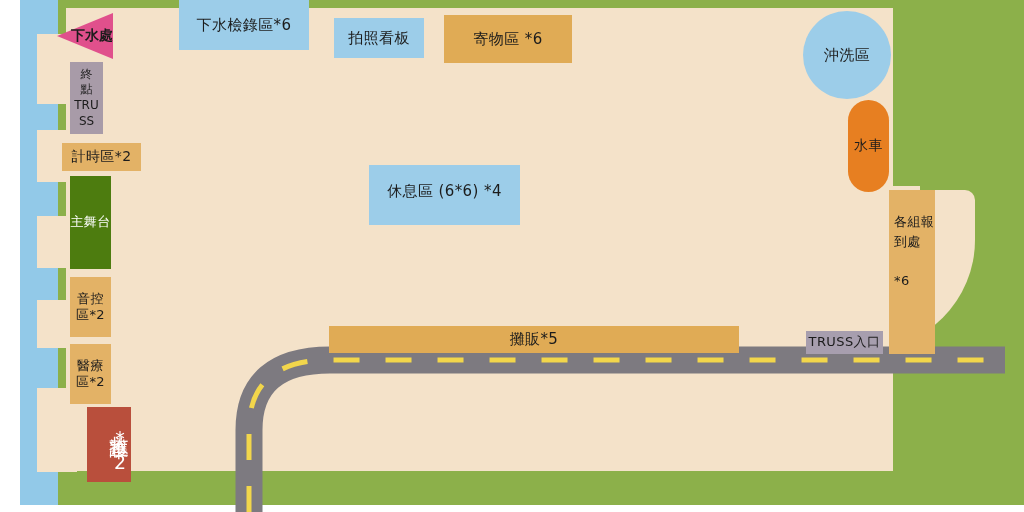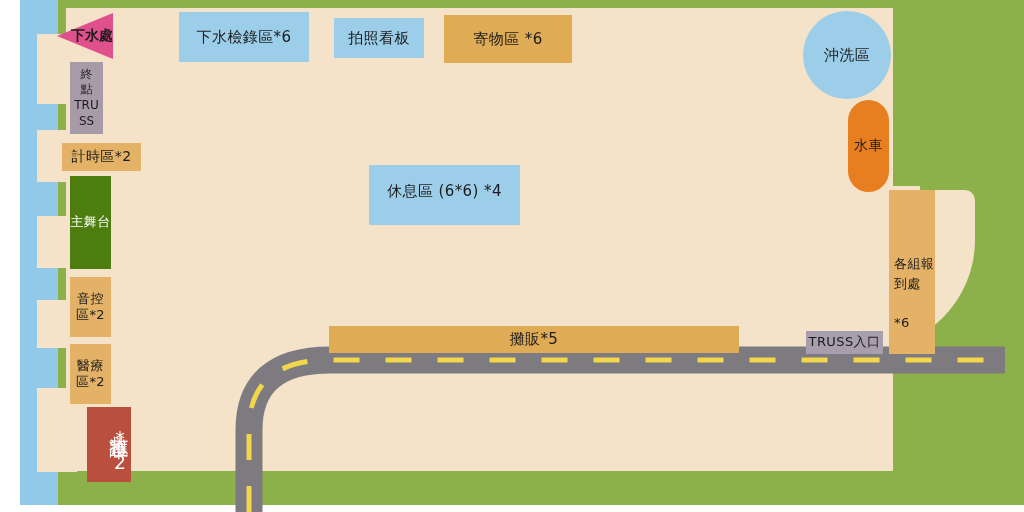--- a/index.html
+++ b/index.html
@@ -110,36 +110,36 @@
   <div class="box c-teal mid" style="left:70px;top:176px;width:41px;height:93px;font-size:13px;color:#ffffff;">主舞台</div>
 
   <div class="box c-tan2 mid" style="left:70px;top:277px;width:41px;height:60px;font-size:13px;">音控
 區*2</div>
 
   <div class="box c-tan2 mid" style="left:70px;top:344px;width:41px;height:60px;font-size:13px;">醫療
 區*2</div>
 
   <div class="box c-red vert white-txt" style="left:87px;top:407px;width:44px;height:75px;">救護車*2</div>
 
-  <div class="box c-blue mid" style="left:179px;top:12px;width:130px;height:50px;">下水檢錄區*6</div>
+  <div class="box c-blue mid" style="left:179px;top:0;width:130px;height:50px;">下水檢錄區*6</div>
 
   <div class="box c-blue mid" style="left:334px;top:18px;width:90px;height:40px;">拍照看板</div>
 
   <div class="box c-tan mid" style="left:444px;top:15px;width:128px;height:48px;">寄物區 *6</div>
 
 
 
   <div class="box c-blue circle mid" style="left:803px;top:11px;width:88px;height:88px;">沖洗區</div>
 
   <div class="box c-orange stadium mid" style="left:848px;top:100px;width:41px;height:92px;font-size:14px;">水車</div>
 
   <div class="box c-blue top" style="left:369px;top:165px;width:151px;height:60px;padding-top:17px;font-size:15px;">休息區 (6*6) *4</div>
 
   <div class="box c-tan mid" style="left:329px;top:326px;width:410px;height:27px;">攤販*5</div>
 
   <div class="box c-gray mid" style="left:806px;top:331px;width:77px;height:23px;font-size:13px;">TRUSS入口</div>
 
-  <div class="box c-tan2 top" style="left:889px;top:190px;width:46px;height:164px;padding-top:64px;font-size:13px;line-height:1.5;text-align:left;justify-content:flex-start;padding-left:5px;">各組報
+  <div class="box c-tan2 top" style="left:889px;top:190px;width:46px;height:164px;padding-top:22px;font-size:13px;line-height:1.5;text-align:left;justify-content:flex-start;padding-left:5px;">各組報
 到處
 
 *6</div>
 
 </div>
 
 </body></html>

